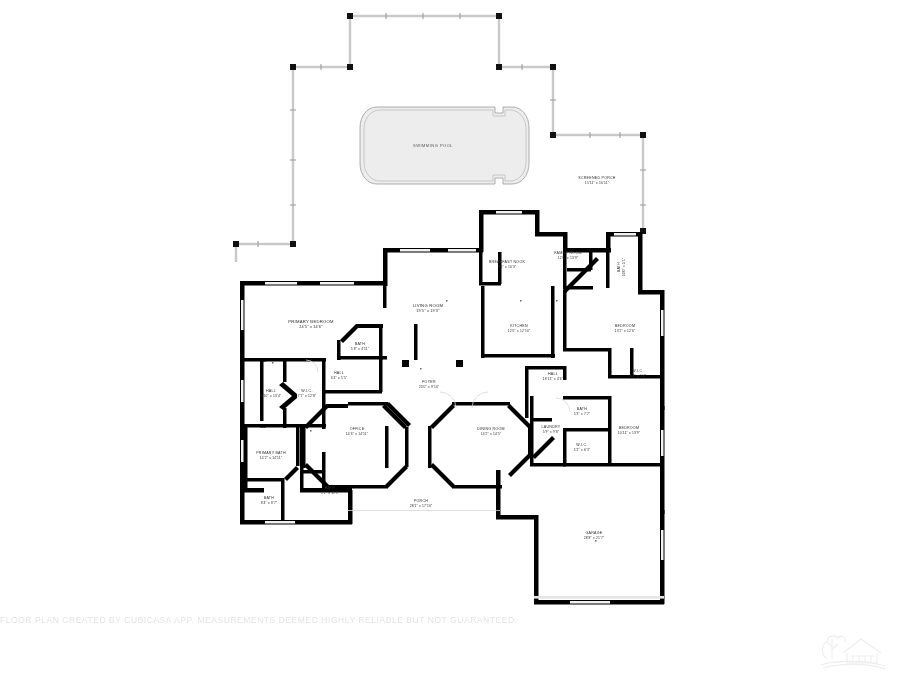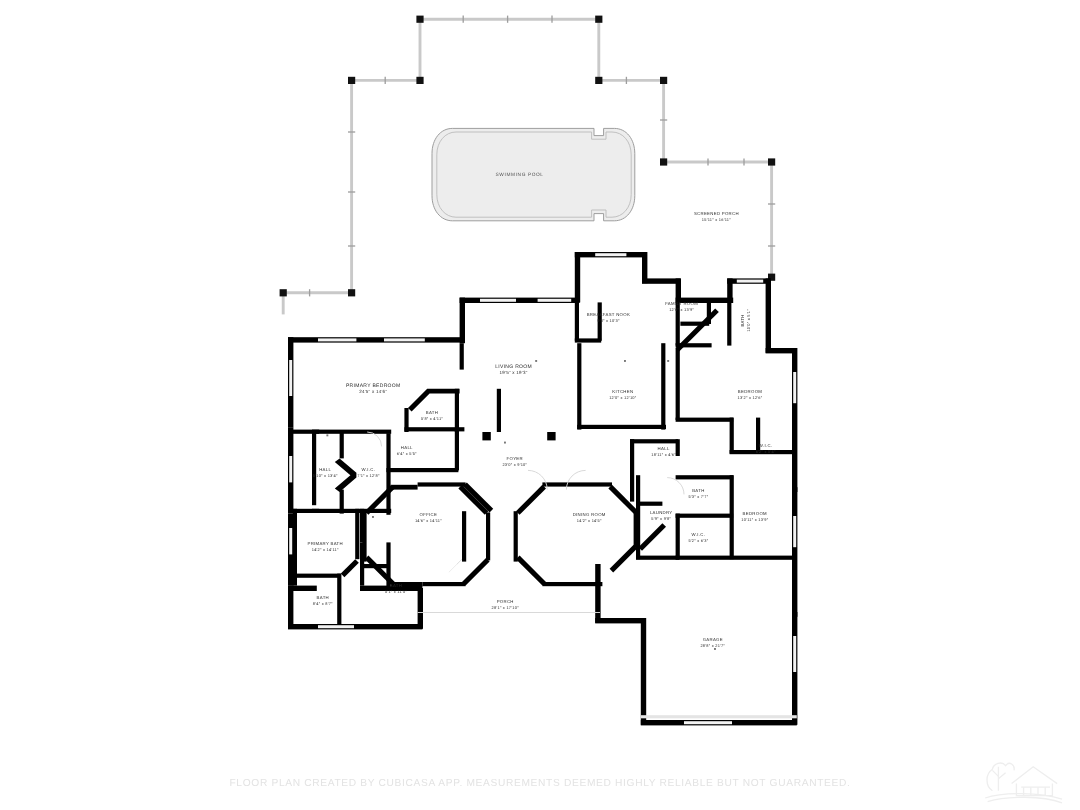--- a/index.html
+++ b/index.html
@@ -45,22 +45,21 @@
     font-size:4px;
     letter-spacing:0.5px;
     color:#555;
     white-space:nowrap;
     pointer-events:none;
   }
 
   #footer-note{
     position:absolute;
     left:0;right:0;
-    top:647px;
-    text-align:center;
+    top:615px;
     font-size:8.5px;
     letter-spacing:0.55px;
     color:#e3e3e3;
     pointer-events:none;
   }
   #brand-logo{
     position:absolute;
     left:815px;top:629px;
     width:72px;height:42px;
     opacity:1;

